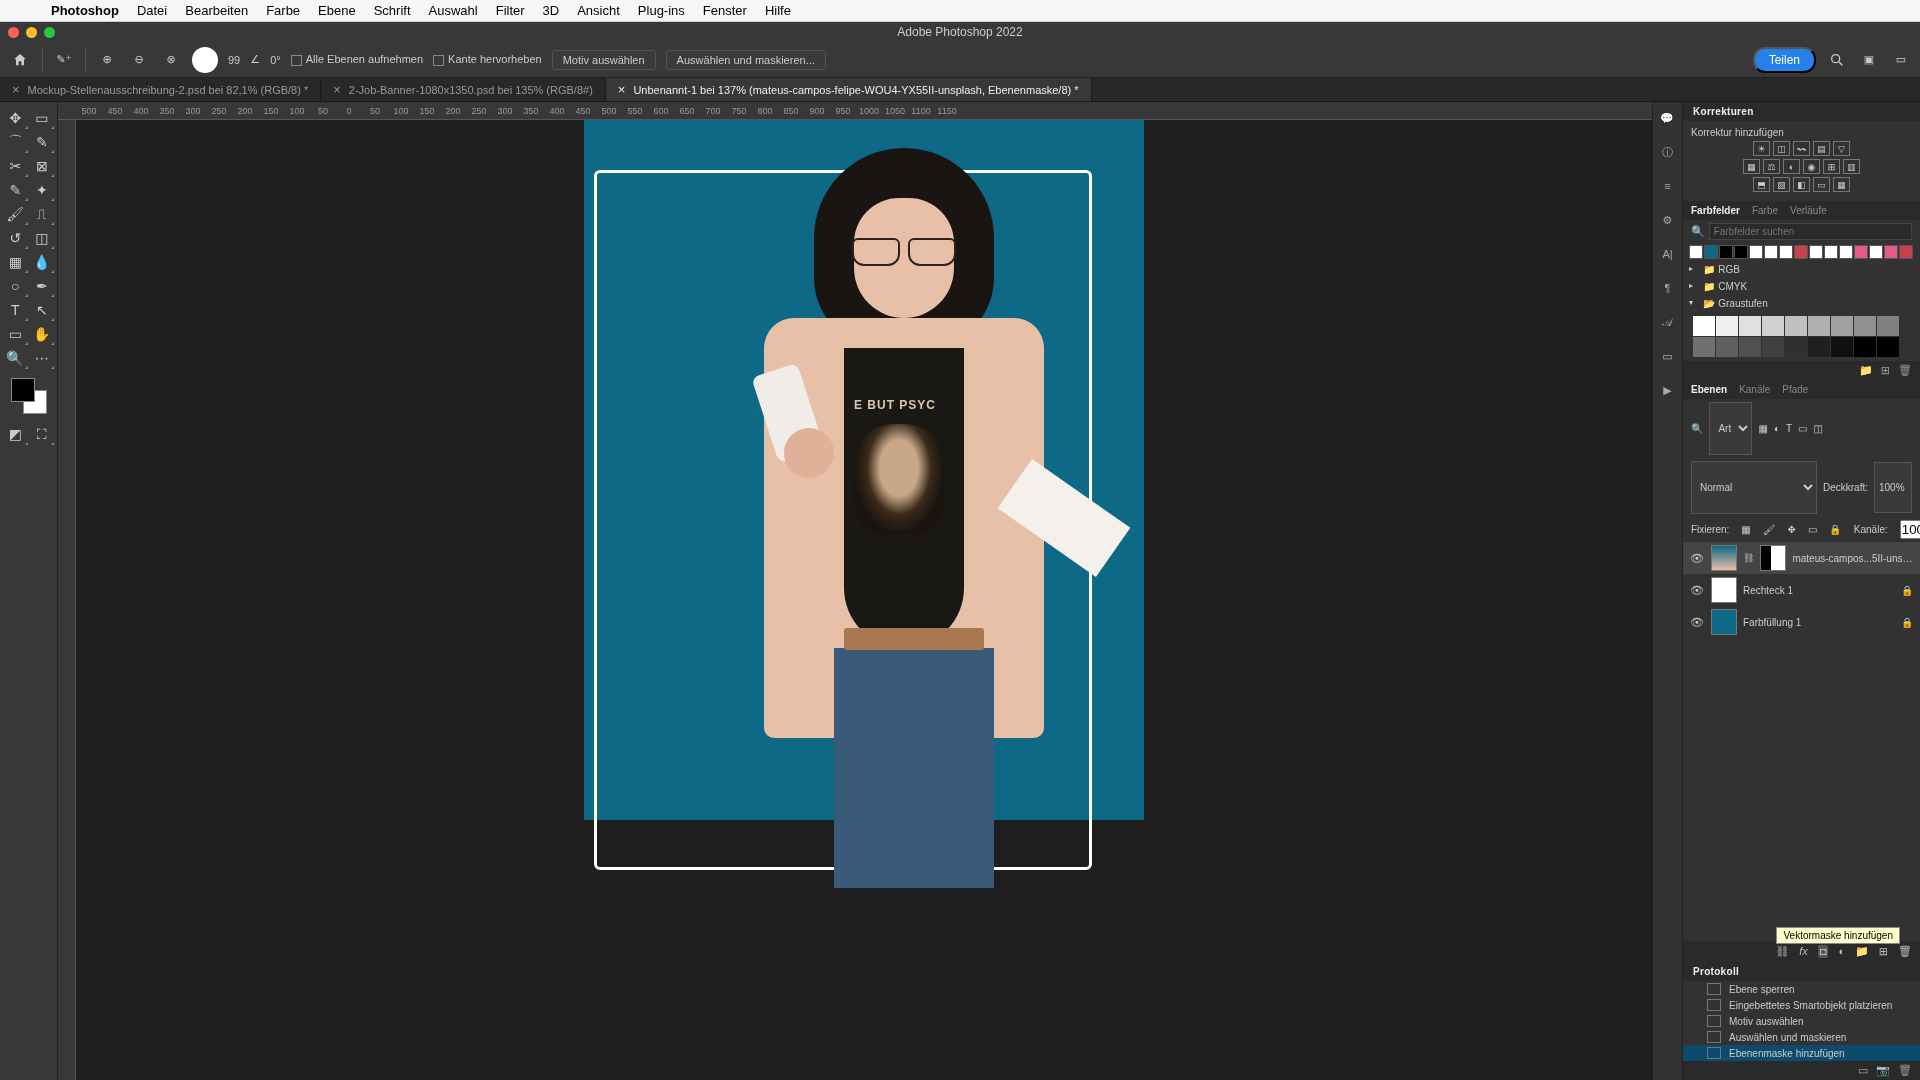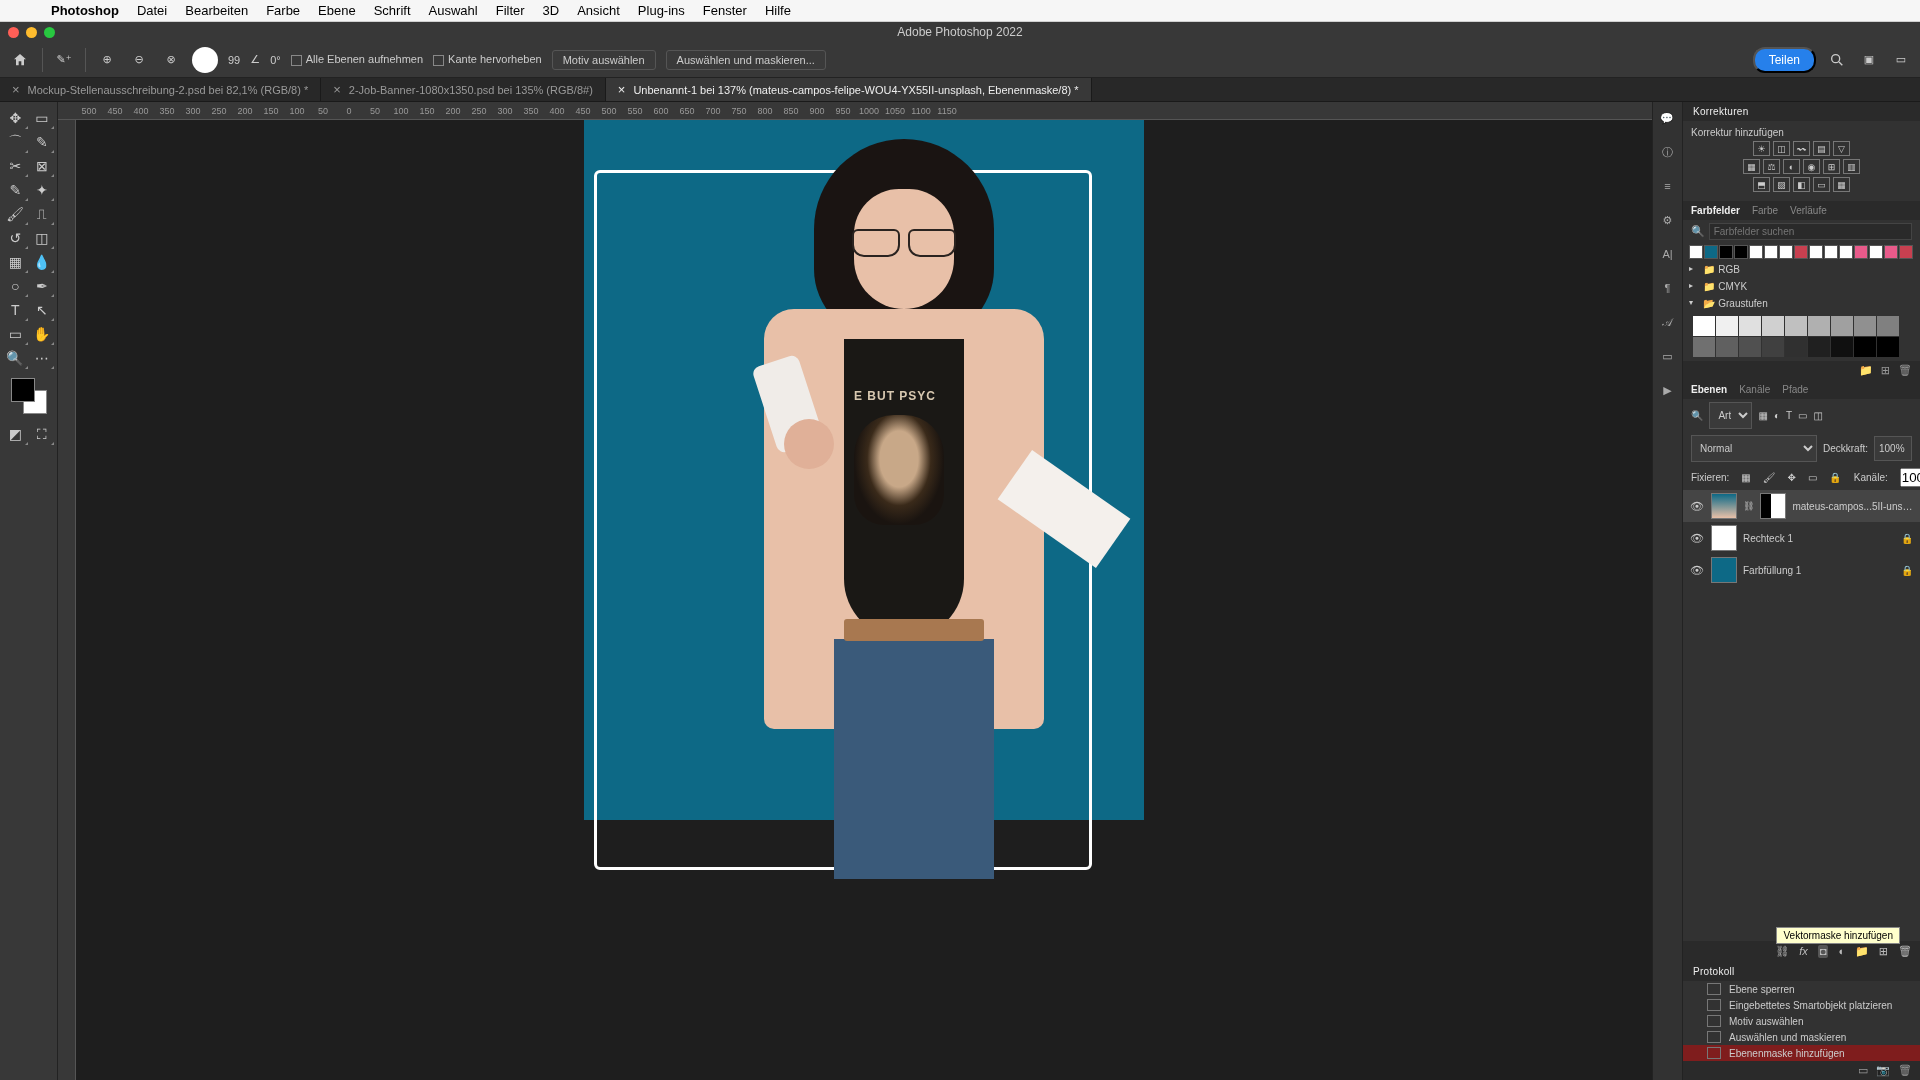--- a/index.html
+++ b/index.html
@@ -36,72 +36,72 @@
 .color-swatches .fg { width: 24px; height: 24px; background: #000; border: 1px solid #888; position: absolute; top: 0; left: 0; z-index: 2; }
 .color-swatches .bg { width: 24px; height: 24px; background: #fff; border: 1px solid #888; position: absolute; bottom: 0; right: 0; }
 .canvas-area { flex: 1; display: flex; flex-direction: column; background: #1e1e1e; position: relative; }
 .ruler-h { height: 18px; background: #383838; border-bottom: 1px solid #555; display: flex; align-items: center; overflow: hidden; font-size: 9px; color: #999; }
 .ruler-h span { flex: 0 0 auto; width: 26px; text-align: center; }
 .ruler-v { width: 18px; background: #383838; border-right: 1px solid #555; }
 .canvas-inner { flex: 1; display: flex; overflow: hidden; }
 .canvas-viewport { flex: 1; background: #1e1e1e; display: flex; align-items: flex-start; justify-content: center; overflow: hidden; padding-top: 0; }
 .artwork { width: 560px; height: 700px; background: #0d6986; position: relative; margin-top: 0; }
 .frame-rect { position: absolute; top: 50px; left: 10px; right: 52px; bottom: -50px; border: 3px solid #fff; border-radius: 6px; }
-.subject { position: absolute; top: 19px; left: 140px; width: 360px; height: 740px; }
+.subject { position: absolute; top: 28px; left: 140px; width: 360px; height: 740px; }
 .hair { position: absolute; top: 0; left: 90px; width: 180px; height: 200px; background: #1a1412; border-radius: 90px 90px 70px 70px; }
 .face { position: absolute; top: 50px; left: 130px; width: 100px; height: 120px; background: #e8c0a8; border-radius: 45px 45px 50px 50px; }
 .glasses { position: absolute; top: 90px; left: 128px; width: 104px; height: 26px; }
 .glasses::before, .glasses::after { content: ''; position: absolute; width: 44px; height: 24px; border: 2px solid #2a2320; border-radius: 6px 6px 12px 12px; }
 .glasses::before { left: 0; }
 .glasses::after { right: 0; }
 .blazer { position: absolute; top: 170px; left: 40px; width: 280px; height: 420px; background: #e8c0a8; border-radius: 30px 30px 10px 10px; }
 .blazer::before { content:''; position:absolute; top:30px; left:80px; width:120px; height:300px; background:#1a1815; border-radius: 0 0 60px 60px; }
 .tshirt-text { position:absolute; top:250px; left:130px; color:#d8c8b0; font-size:12px; font-weight:bold; letter-spacing:1px; z-index:3; }
 .dog-graphic { position:absolute; top:276px; left:130px; width:90px; height:110px; background: radial-gradient(ellipse at 50% 40%, #c8a888 30%, #3a2a1a 50%, #1a1410 70%); border-radius: 40px 40px 30px 30px; z-index:3; }
 .phone { position:absolute; top:220px; left:40px; width:48px; height:90px; background:#f0ece8; border-radius:8px; transform:rotate(-18deg); z-index:4; }
 .hand-l { position:absolute; top:280px; left:60px; width:50px; height:50px; background:#e0b098; border-radius:25px; z-index:5; }
 .tablet { position:absolute; top:340px; left:280px; width:120px; height:60px; background:#f4f0ec; transform:rotate(35deg); z-index:2; }
 .belt { position:absolute; top:480px; left:120px; width:140px; height:22px; background:#a87850; z-index:4; border-radius:3px; }
 .jeans { position:absolute; top:500px; left:110px; width:160px; height:240px; background:#3a5a7a; z-index:3; }
 .statusbar { height: 22px; background: #383838; border-top: 1px solid #222; display: flex; align-items: center; padding: 0 10px; gap: 12px; font-size: 11px; color: #ccc; }
 .right-dock { width: 30px; background: #323232; border-left: 1px solid #222; display: flex; flex-direction: column; align-items: center; padding-top: 6px; gap: 14px; }
 .dock-icon { width: 20px; height: 20px; color: #aaa; display: flex; align-items: center; justify-content: center; }
 .panels { width: 238px; background: #323232; display: flex; flex-direction: column; border-left: 1px solid #222; overflow: hidden; }
-.panel-hdr { background: #2a2a2a; padding: 4px 10px; font-size: 10px; color: #eee; font-weight: 400; letter-spacing: 0.3px; }
+.panel-hdr { background: #2a2a2a; padding: 4px 10px; font-size: 10px; color: #eee; font-weight: 700; letter-spacing: 0.3px; }
 .panel-tabs { display: flex; gap: 12px; padding: 4px 8px; background: #2a2a2a; font-size: 10px; }
 .panel-tabs span { color: #888; cursor: pointer; }
 .panel-tabs span.active { color: #eee; font-weight: 600; }
 .panel-body { padding: 6px 8px; font-size: 10px; color: #ccc; }
 .adj-row { display: flex; gap: 3px; justify-content: center; margin: 3px 0; }
 .adj-icon { width: 17px; height: 15px; border: 1px solid #777; display: flex; align-items: center; justify-content: center; font-size: 9px; color:#ccc; }
 .swatch-grid { display: flex; flex-wrap: wrap; gap: 1px; padding: 2px 6px; }
 .swatch { width: 14px; height: 14px; border: 1px solid #555; }
 .swatch-folder { padding: 3px 6px 3px 20px; font-size: 10px; position: relative; }
 .swatch-folder::before { content: '▸'; position: absolute; left: 6px; font-size: 8px; }
 .swatch-folder.open::before { content: '▾'; }
 .gray-grid { display: flex; flex-wrap: wrap; gap: 1px; padding: 4px 10px; }
 .gray-grid div { width: 22px; height: 20px; }
 .panel-footer { display: flex; justify-content: flex-end; gap: 8px; padding: 3px 8px; background: #2a2a2a; font-size: 11px; color: #999; }
 .layers-body { flex: 1; overflow: auto; }
 .layer-controls { display: flex; align-items: center; gap: 6px; padding: 3px 8px; font-size: 10px; }
-.layer-controls select, .layer-controls input { background: #3a3a3a; border: 1px solid #555; color: #ccc; font-size: 10px; padding: 6px 4px; }
+.layer-controls select, .layer-controls input { background: #3a3a3a; border: 1px solid #555; color: #ccc; font-size: 10px; padding: 19px 4px; }
 .layer-row-cont { display:flex; align-items:center; gap:12px; padding: 3px 8px; font-size:10px; }
 .layer { display: flex; align-items: center; padding: 3px 6px; gap: 6px; }
 .layer.selected { background: #454545; }
 .eye { width: 16px; text-align: center; font-size: 11px; }
 .thumb { width: 26px; height: 26px; background: #555; border: 1px solid #777; flex-shrink: 0; }
 .thumb.teal { background: #0d6986; }
 .thumb.white { background: #fff; }
 .thumb.mask { background: linear-gradient(90deg,#000 40%,#fff 40%); }
 .layer-name { flex: 1; font-size: 10px; white-space: nowrap; overflow: hidden; text-overflow: ellipsis; }
 .lock { font-size: 10px; color: #999; }
 .layer-footer-icons { display: flex; justify-content: flex-end; gap: 10px; padding: 4px 8px; background: #2a2a2a; font-size: 11px; color: #bbb; position: relative; }
 .tooltip { position: absolute; bottom: 18px; right: 20px; background: #ffffcc; color: #000; padding: 2px 6px; font-size: 10px; border: 1px solid #888; white-space: nowrap; z-index: 10; }
 .history-item { display: flex; align-items: center; gap: 8px; padding: 2px 8px 2px 24px; font-size: 10px; }
-.history-item.active { background: #7f1d1d; }
+.history-item.active { background: #0c4a6e; }
 .hist-icon { width: 14px; height: 12px; border: 1px solid #777; flex-shrink: 0; }
 svg { width: 16px; height: 16px; }
 </style>
 </head>
 <body>
 
 <div class="menubar">
   <span class="apple"></span>
   <span class="app">Photoshop</span>
   <span>Datei</span>

